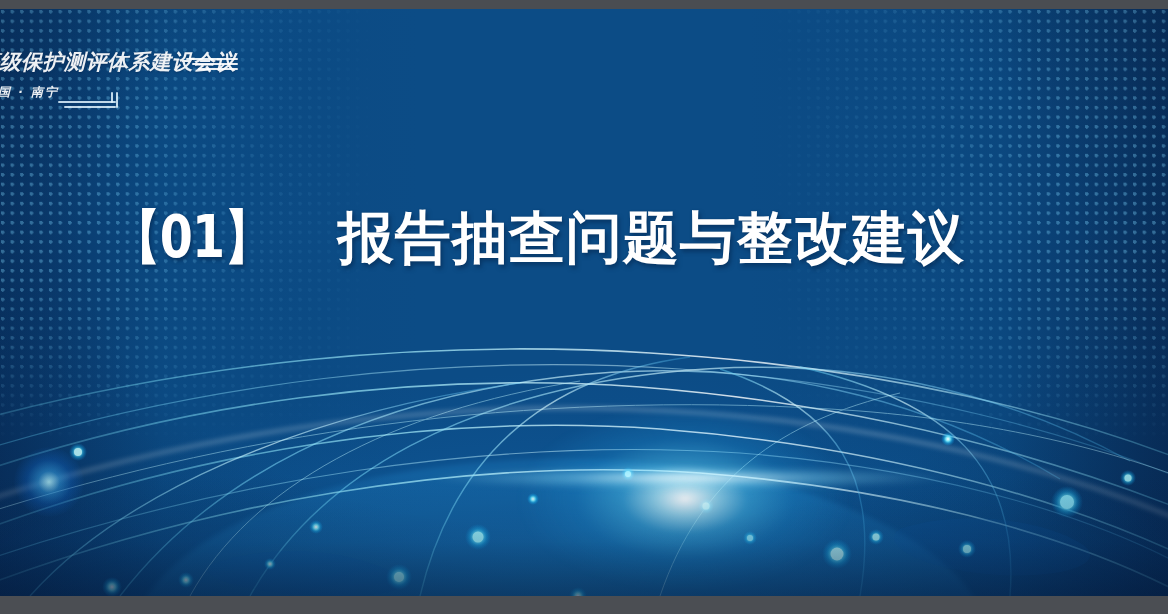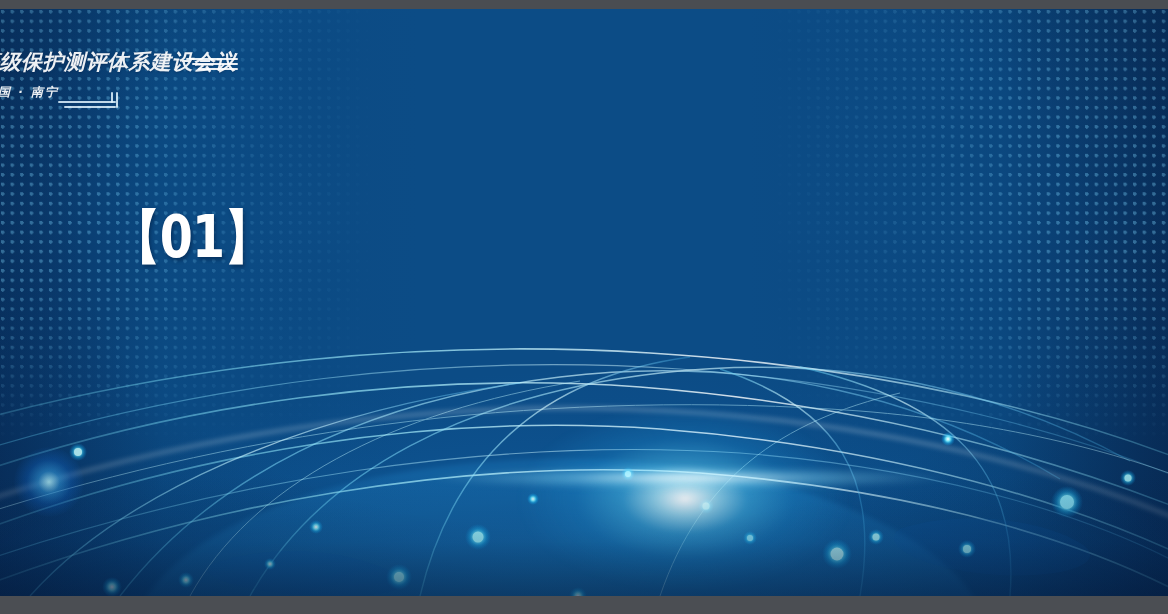--- a/index.html
+++ b/index.html
@@ -444,20 +444,21 @@
       <span class="bar b2"></span>
       <span class="bar b3"></span>
       <span class="bar b4"></span>
     </div>
   </div>
 
   <div class="agenda">
 
     <div class="agenda-row row-1">
       <span class="agenda-num">【01】</span>
+      <span class="agenda-text">报告抽查问题与整改建议</span>
     </div>
 
 
   </div>
 
   <div class="letterbox top"></div>
   <div class="letterbox bottom"></div>
 
 </div>
 

